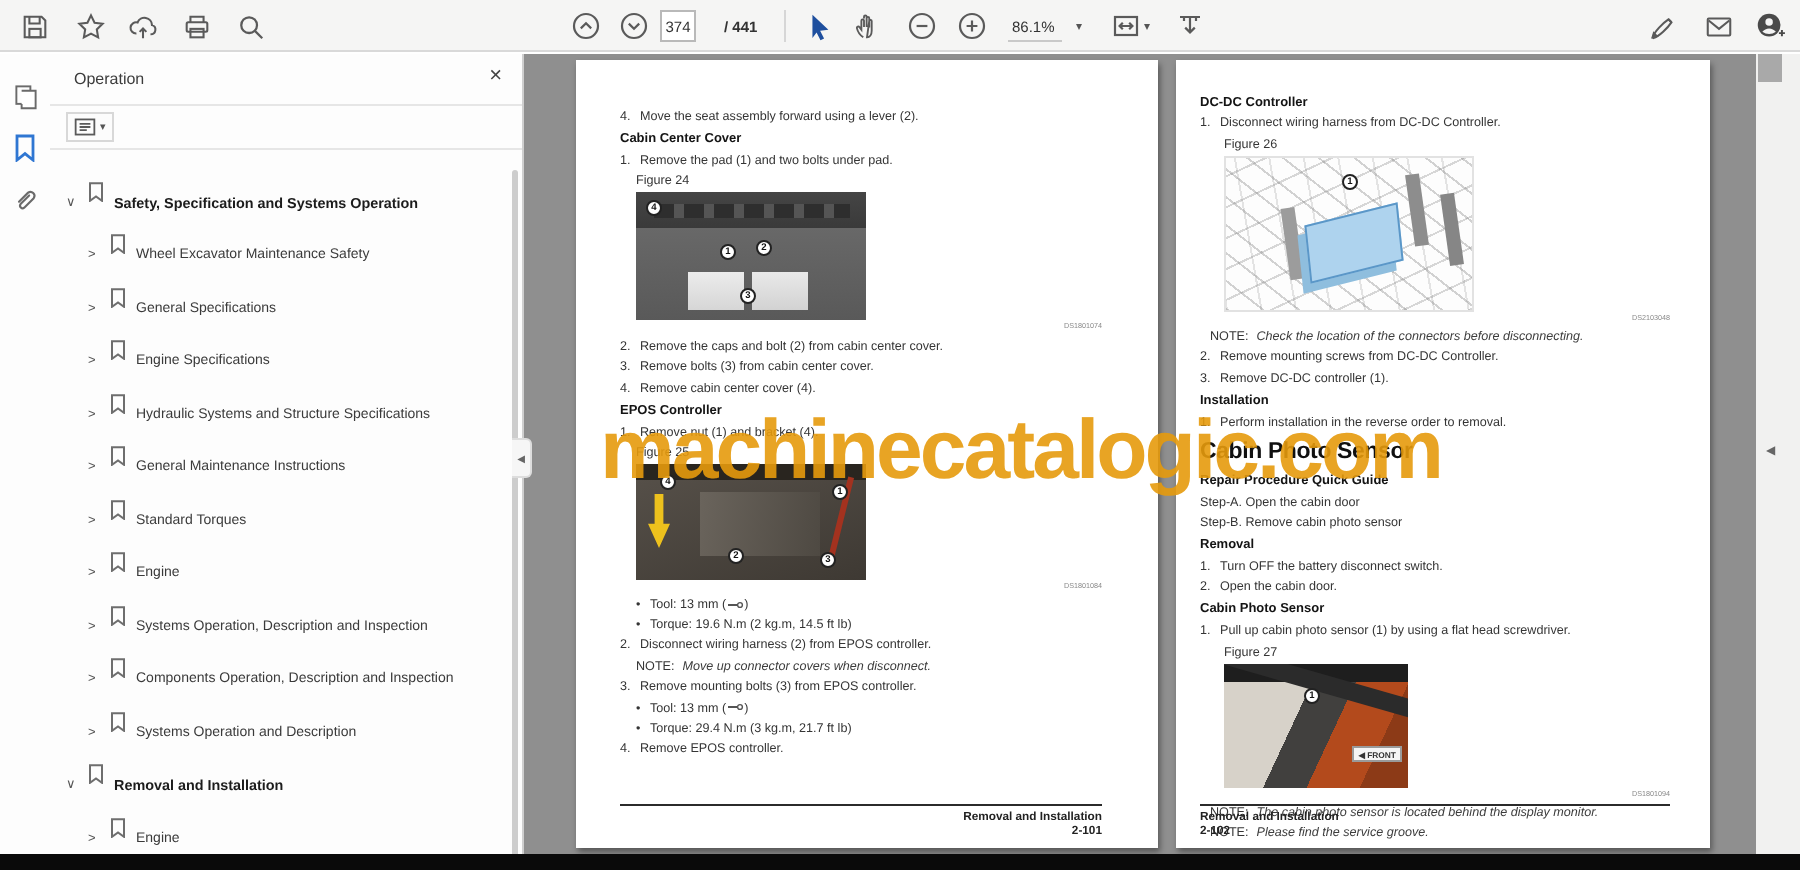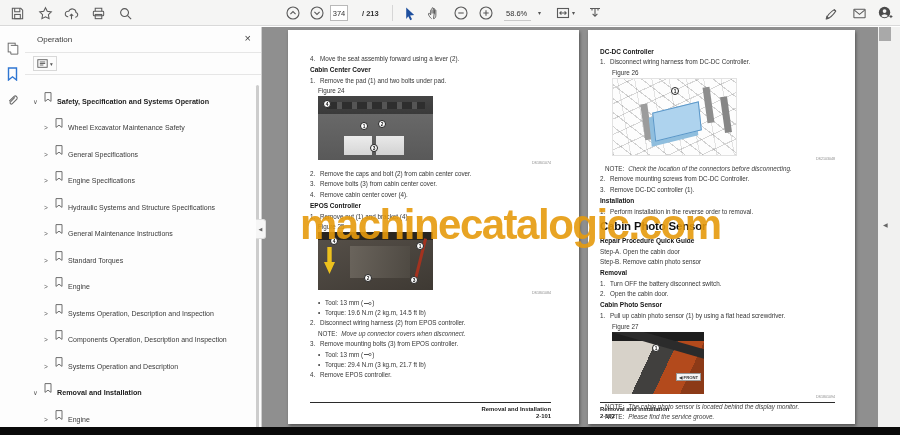--- a/index.html
+++ b/index.html
@@ -171,21 +171,21 @@
           <path d="M5.4 9.2L8 6.6l2.6 2.6"></path>
         </svg>
     </span>
     <span class="tbtn" style="left:308px">
       <svg width="16" height="16" viewBox="0 0 16 16" fill="none" stroke="#5a5a5a" stroke-width="1.1">
           <circle cx="8" cy="8" r="6"></circle>
           <path d="M5.4 6.8L8 9.4l2.6-2.6"></path>
         </svg>
     </span>
     <input class="pg-in" readonly="" value="374" style="">
-    <span class="pg-tot">/ 213</span>
+    <span class="pg-tot">/ 441</span>
 
     <span class="tdiv" style="left:392px"></span>
 
     <span class="tbtn" style="left:400px">
       <svg width="15" height="15" viewBox="0 0 16 16">
           <path d="M4.5 1.5l8.5 8-4.4.5 2.1 4.1-1.9 1-2.1-4.2-2.2 3z" fill="#1e4f9e"></path>
         </svg>
     </span>
     <span class="tbtn" style="left:424px">
       <svg width="15" height="15" viewBox="0 0 16 16" fill="none" stroke="#5a5a5a" stroke-width="1">
@@ -198,21 +198,21 @@
           <circle cx="8" cy="8" r="6"></circle>
           <path d="M5.3 8h5.4"></path>
         </svg>
     </span>
     <span class="tbtn" style="left:477px">
       <svg width="16" height="16" viewBox="0 0 16 16" fill="none" stroke="#5a5a5a" stroke-width="1.1">
           <circle cx="8" cy="8" r="6"></circle>
           <path d="M5.3 8h5.4M8 5.3v5.4"></path>
         </svg>
     </span>
-    <span class="zoom-val">58.6%</span>
+    <span class="zoom-val">86.1%</span>
     <span class="caret" style="left:538px">▾</span>
 
     <span class="tbtn" style="left:554px">
       <svg width="16" height="16" viewBox="0 0 16 16" fill="none" stroke="#5a5a5a" stroke-width="1.1">
           <rect x="2.5" y="3.5" width="11" height="9"></rect>
           <path d="M4.8 8h6.4M6.4 6.4L4.8 8l1.6 1.6M9.6 6.4L11.2 8l-1.6 1.6"></path>
         </svg>
     </span>
     <span class="caret" style="left:572px">▾</span>
     <span class="tbtn" style="left:586px">

